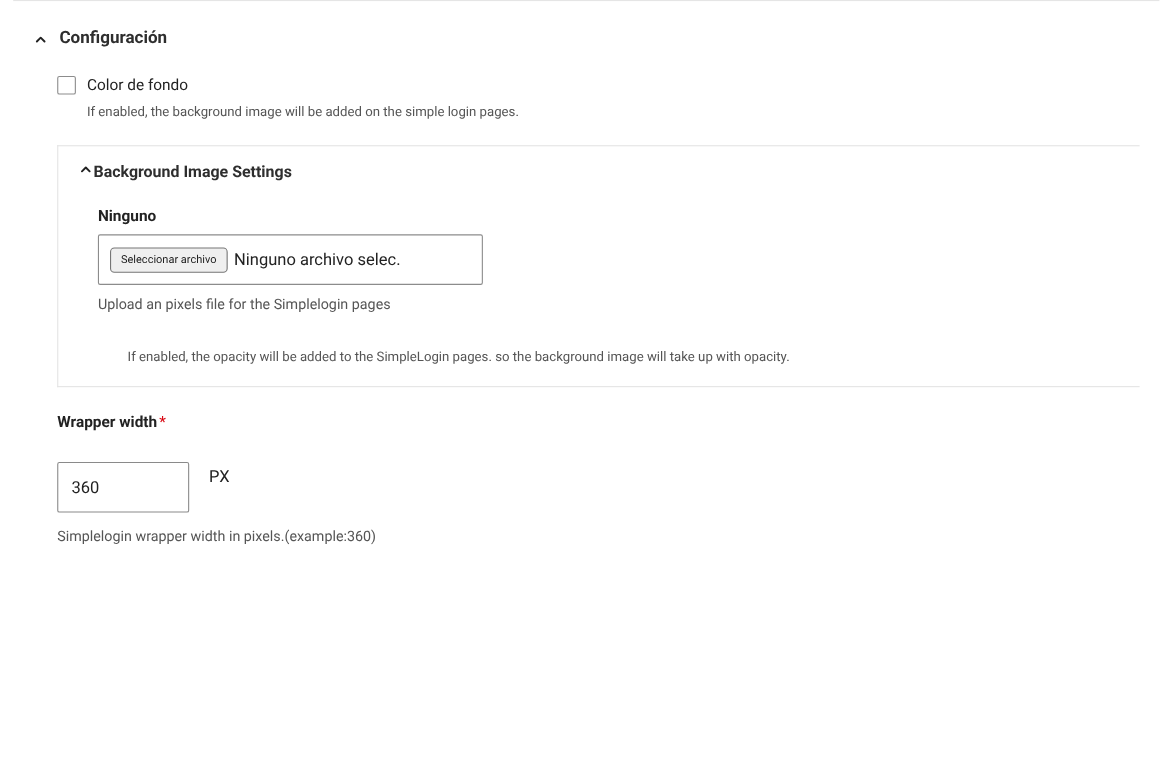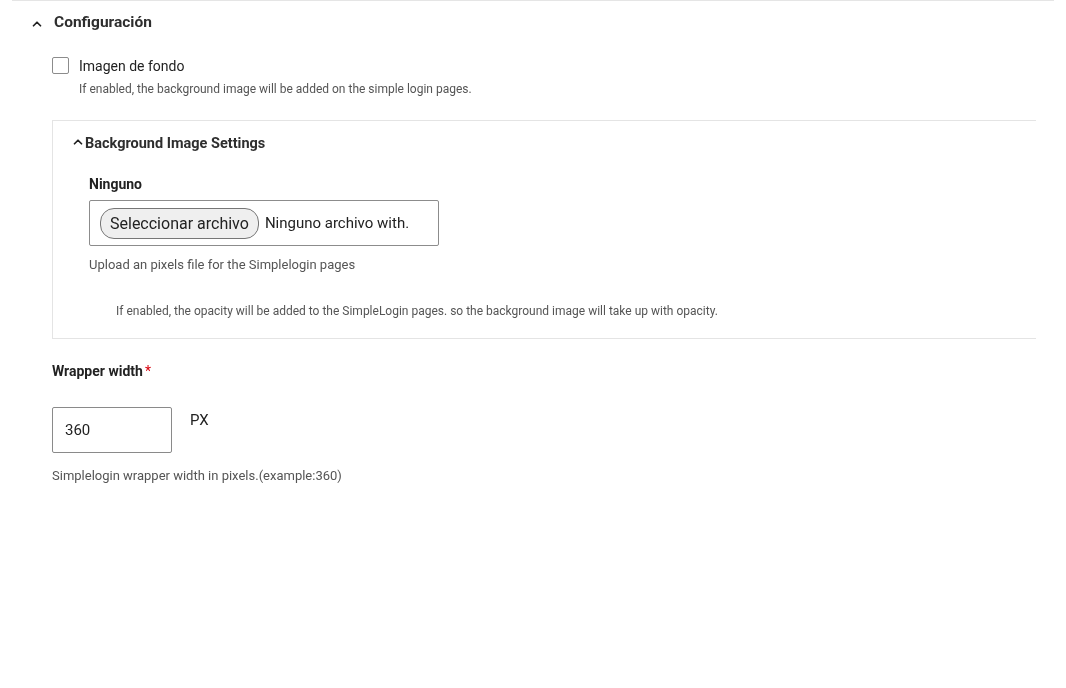--- a/index.html
+++ b/index.html
@@ -19,21 +19,21 @@
     .page {
       padding: 0;
     }
     .panel-outer {
       border-top: 1px solid #e5e5e5;
       margin: 0 12px 0 12px;
     }
     .section-header {
       display: flex;
       align-items: flex-end;
-      padding: 12px 18px 16px 18px;
+      padding: 24px 18px 16px 18px;
       cursor: pointer;
     }
     .section-header .chev {
       margin-right: 10px;
       display: inline-flex;
     }
     .section-title {
       font-weight: 700;
       font-size: 15.5px;
       color: #2e2e2e;
@@ -113,23 +113,23 @@
       border-radius: 2px;
       padding: 8px 10px;
       display: inline-flex;
       align-items: center;
       width: 350px;
       height: 46px;
     }
     .file-btn {
       background: #efefef;
       border: 1px solid #767676;
-      border-radius: 14px;
+      border-radius: 4px;
       padding: 5px 9px;
-      font-size: 16px;
+      font-size: 10px;
       color: #222;
       cursor: pointer;
       margin-right: 6px;
       font-family: inherit;
     }
     .file-status {
       font-size: 15px;
       color: #222;
       white-space: nowrap;
       overflow: hidden;
@@ -201,41 +201,41 @@
             <polyline points="18 15 12 9 6 15"></polyline>
           </svg>
       </span>
       <span class="section-title">Configuración</span>
     </div>
 
     <div class="section-body">
       <div class="field-checkbox">
         <div class="cb-row">
           <div class="cb"></div>
-          <span class="cb-label">Imagen de fondo</span>
+          <span class="cb-label">Color de fondo</span>
         </div>
         <div class="helper">If enabled, the background image will be added on the simple login pages.</div>
       </div>
 
       <div class="inner-panel">
         <div class="inner-header">
           <span class="chev">
             <svg viewBox="0 0 24 24" fill="none" stroke="#222" stroke-width="3" stroke-linecap="round" stroke-linejoin="round">
                 <polyline points="18 15 12 9 6 15"></polyline>
               </svg>
           </span>
           <span class="inner-title">Background Image Settings</span>
         </div>
 
         <div class="inner-body">
           <div class="field">
             <span class="label">Ninguno</span>
             <div class="file-input-wrap">
               <button class="file-btn">Seleccionar archivo</button>
-              <span class="file-status">Ninguno archivo with.</span>
+              <span class="file-status">Ninguno archivo selec.</span>
             </div>
             <div class="helper2">Upload an pixels file for the Simplelogin pages</div>
           </div>
 
           <div class="opacity-block">
             <div class="helper">If enabled, the opacity will be added to the SimpleLogin pages. so the background image will take up with opacity.</div>
           </div>
         </div>
       </div>
     </div>

